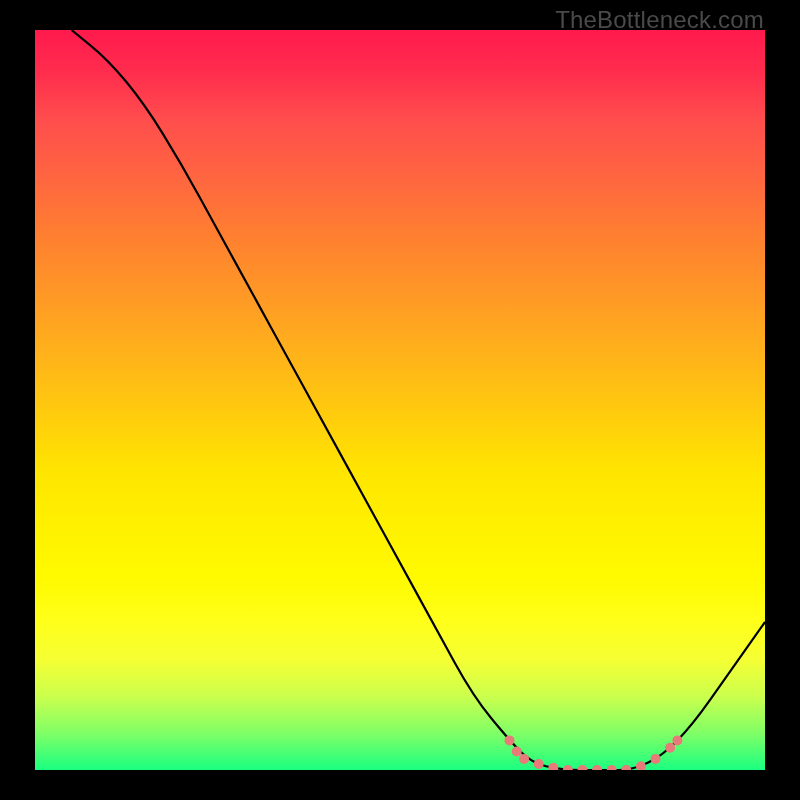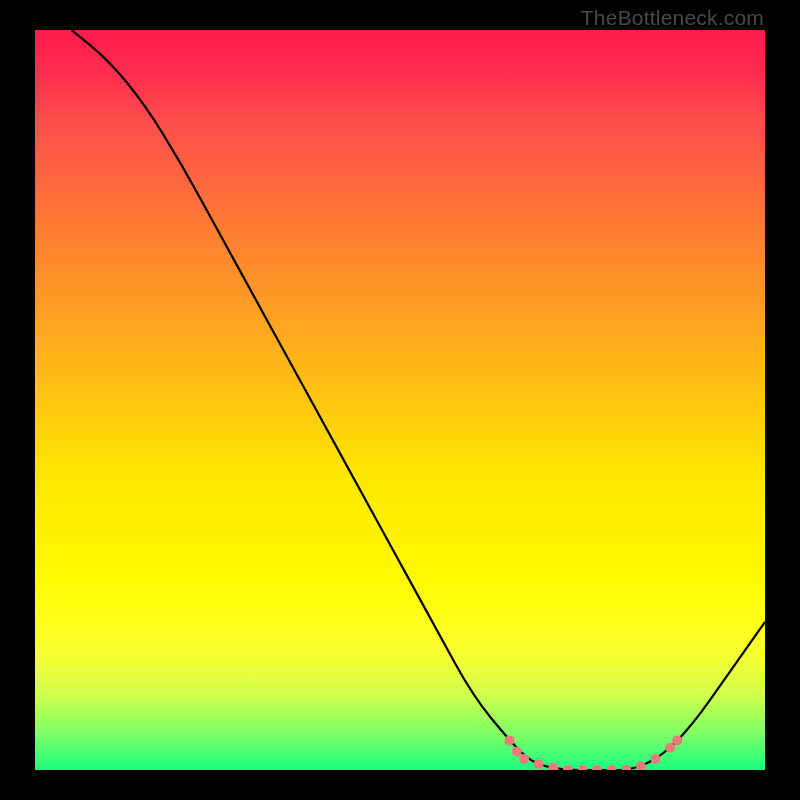--- a/index.html
+++ b/index.html
@@ -39,21 +39,21 @@
       #ccff4d 90%,
       #80ff66 95%,
       #1aff80 100%
     );
   }
   .watermark {
     position: absolute;
     top: 6px;
     right: 36px;
     color: #4a4a4a;
-    font-size: 21px;
+    font-size: 24px;
     font-weight: 500;
     letter-spacing: 0.2px;
   }
   .curve-svg {
     position: absolute;
     left: 0;
     top: 0;
     width: 100%;
     height: 100%;
     pointer-events: none;

